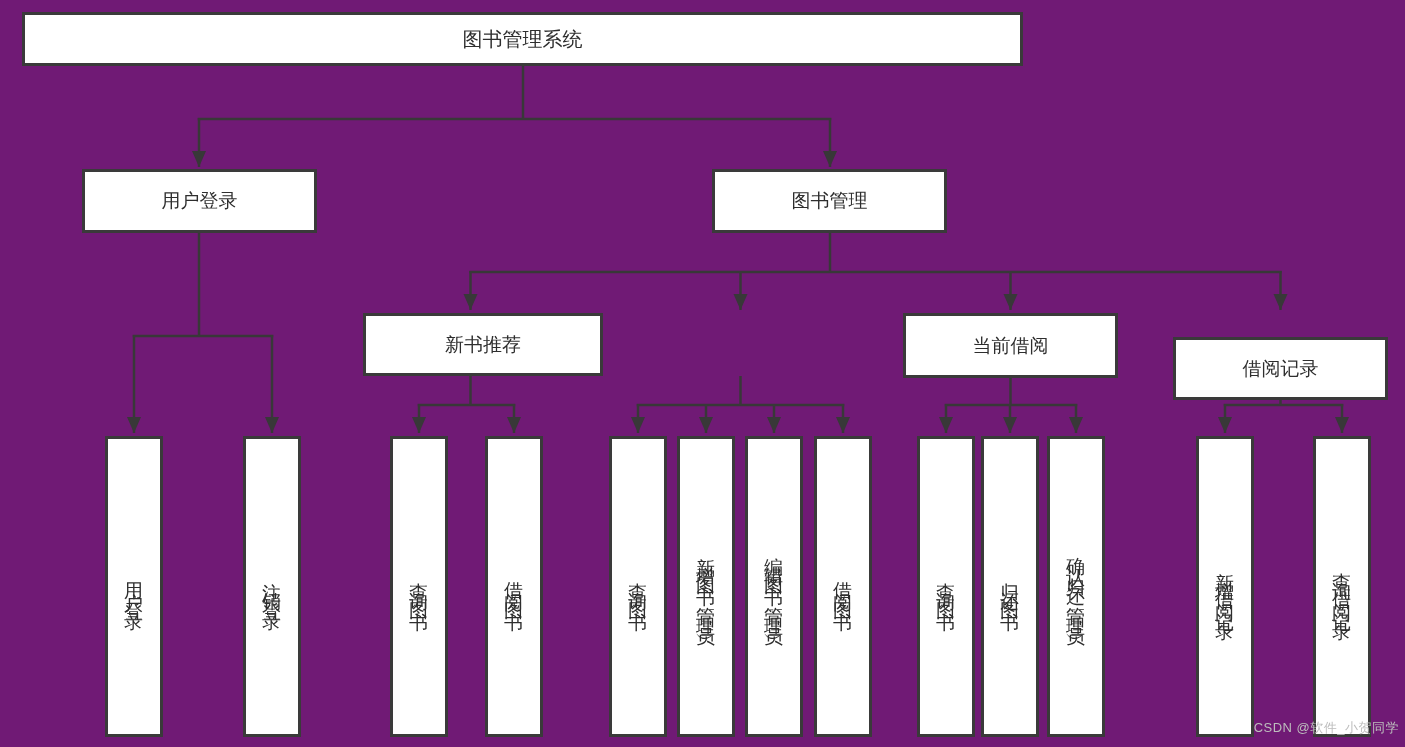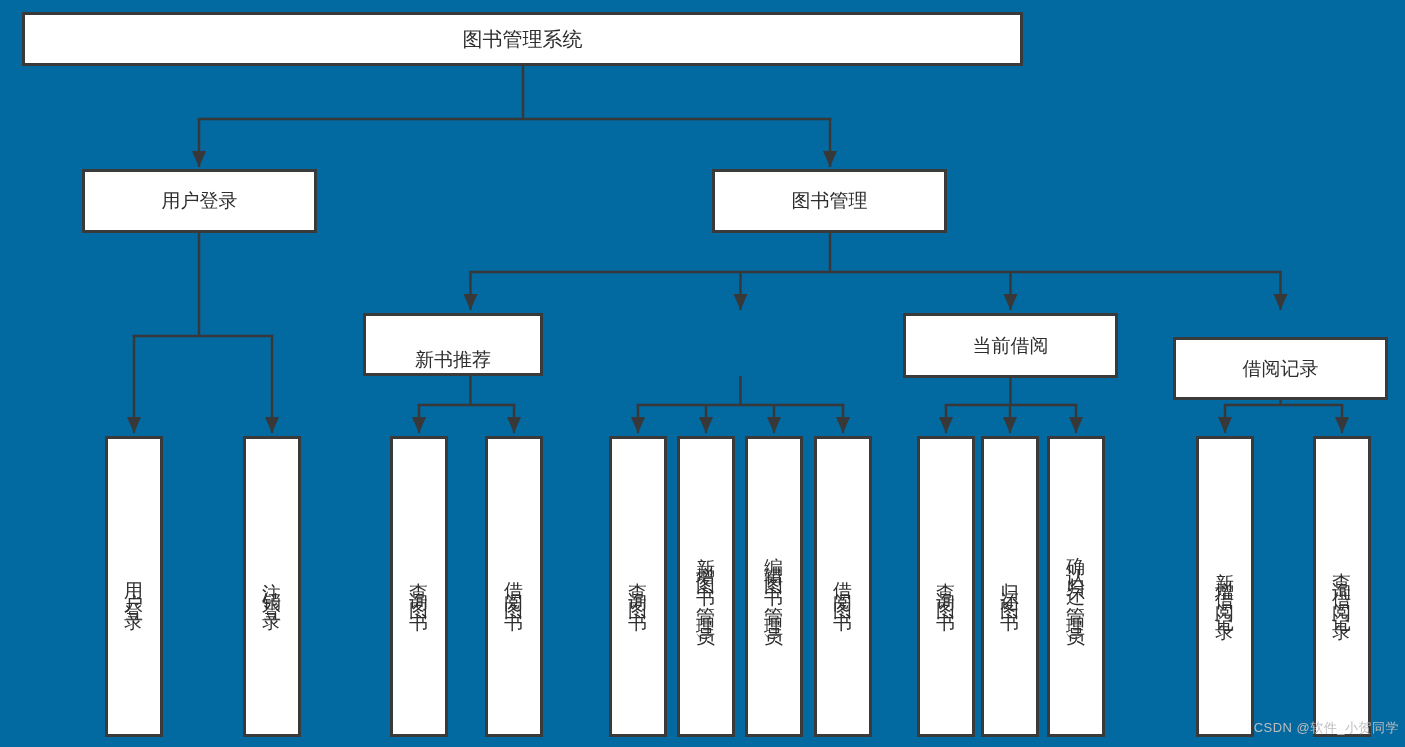--- a/index.html
+++ b/index.html
@@ -1,20 +1,20 @@
 <!DOCTYPE html>
 <html><head>
 <meta charset="utf-8">
 <style>
   html, body { margin:0; padding:0; background:#ffffff; }
   #stage {
     position: relative;
     width: 1405px;
     height: 747px;
-    background: #0369a1;
+    background: #701a75;
     font-family: "Liberation Sans", sans-serif;
     overflow: hidden;
   }
   .edges { position:absolute; left:0; top:0; }
   .box {
     position: absolute;
     box-sizing: border-box;
     border: 3px solid #3a3a3a;
     background: #ffffff;
     display: flex;
@@ -113,21 +113,21 @@
     <span class="hlabel">图书管理系统</span>
   </div>
 
   <div class="box" style="left:82px; top:169px; width:235px; height:64px;">
     <span class="hlabel">用户登录</span>
   </div>
   <div class="box" style="left:712px; top:169px; width:235px; height:64px;">
     <span class="hlabel">图书管理</span>
   </div>
 
-  <div class="box" style="left:363px; top:313px; width:180px; height:63px;align-items:flex-end;">
+  <div class="box" style="left:363px; top:313px; width:240px; height:63px;">
     <span class="hlabel">新书推荐</span>
   </div>
   <div class="box" style="left:903px; top:313px; width:215px; height:65px;">
     <span class="hlabel">当前借阅</span>
   </div>
   <div class="box" style="left:1173px; top:313px; width:215px; height:63px;margin-top:24px;">
     <span class="hlabel">借阅记录</span>
   </div>
 
   <div class="box" style="left:105px; top:436px; width:58px; height:301px;">

